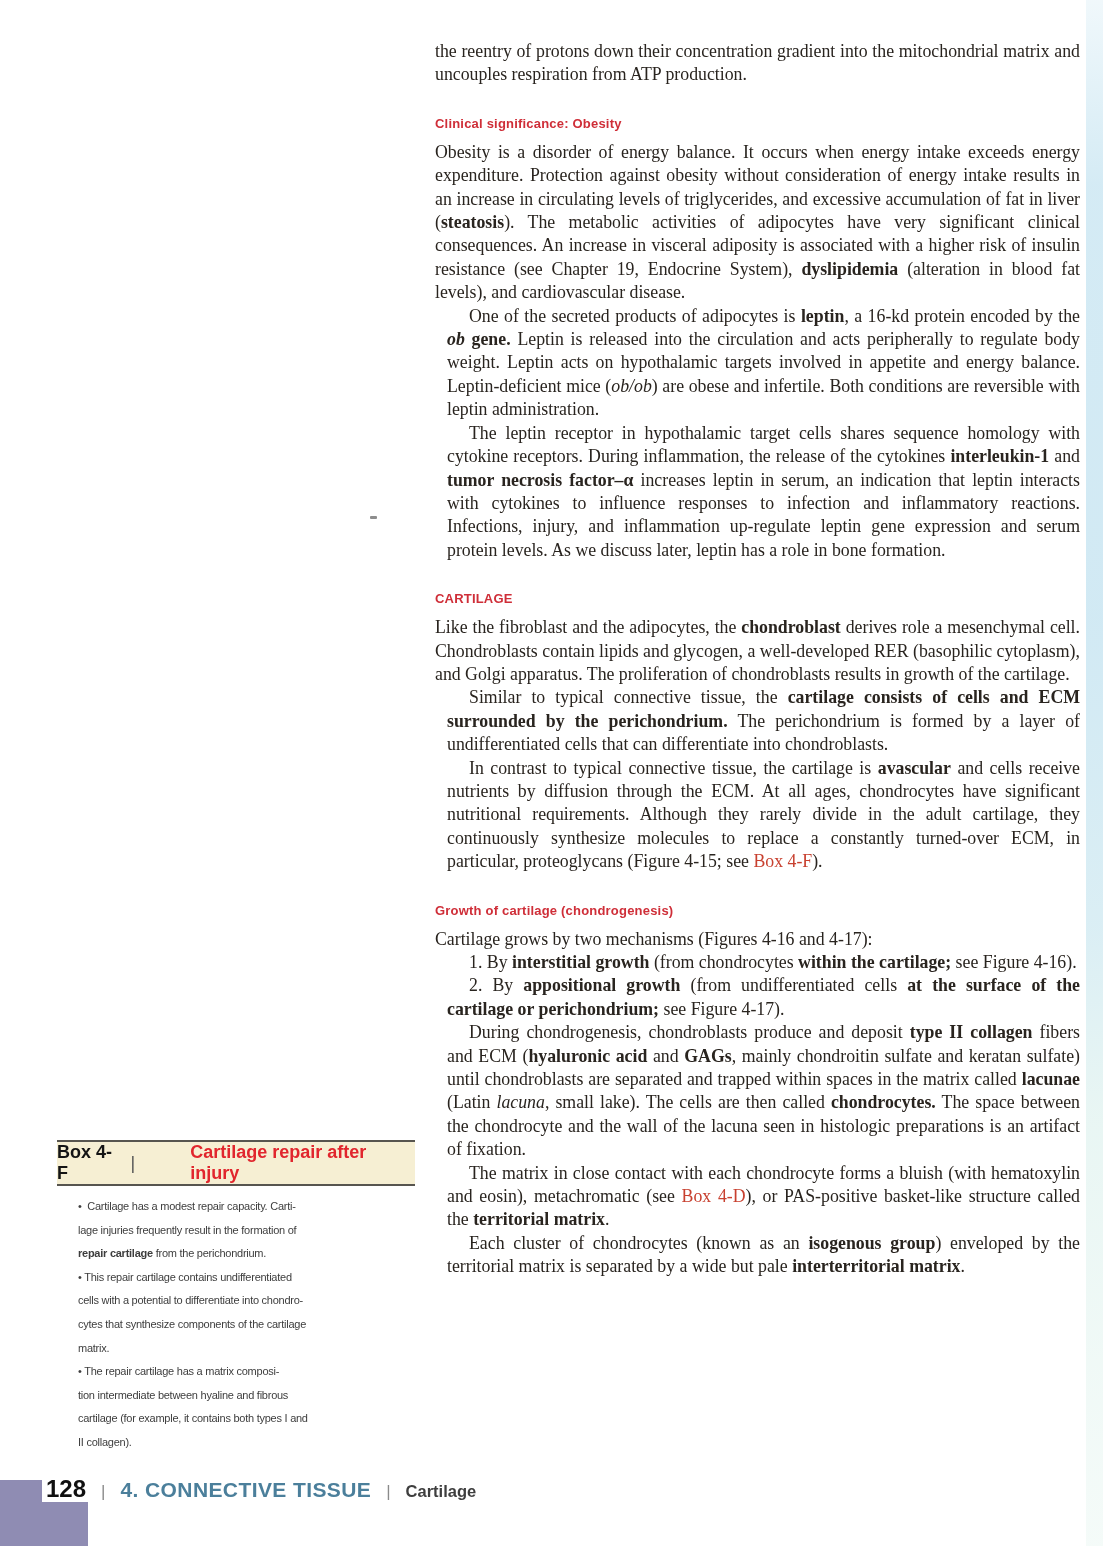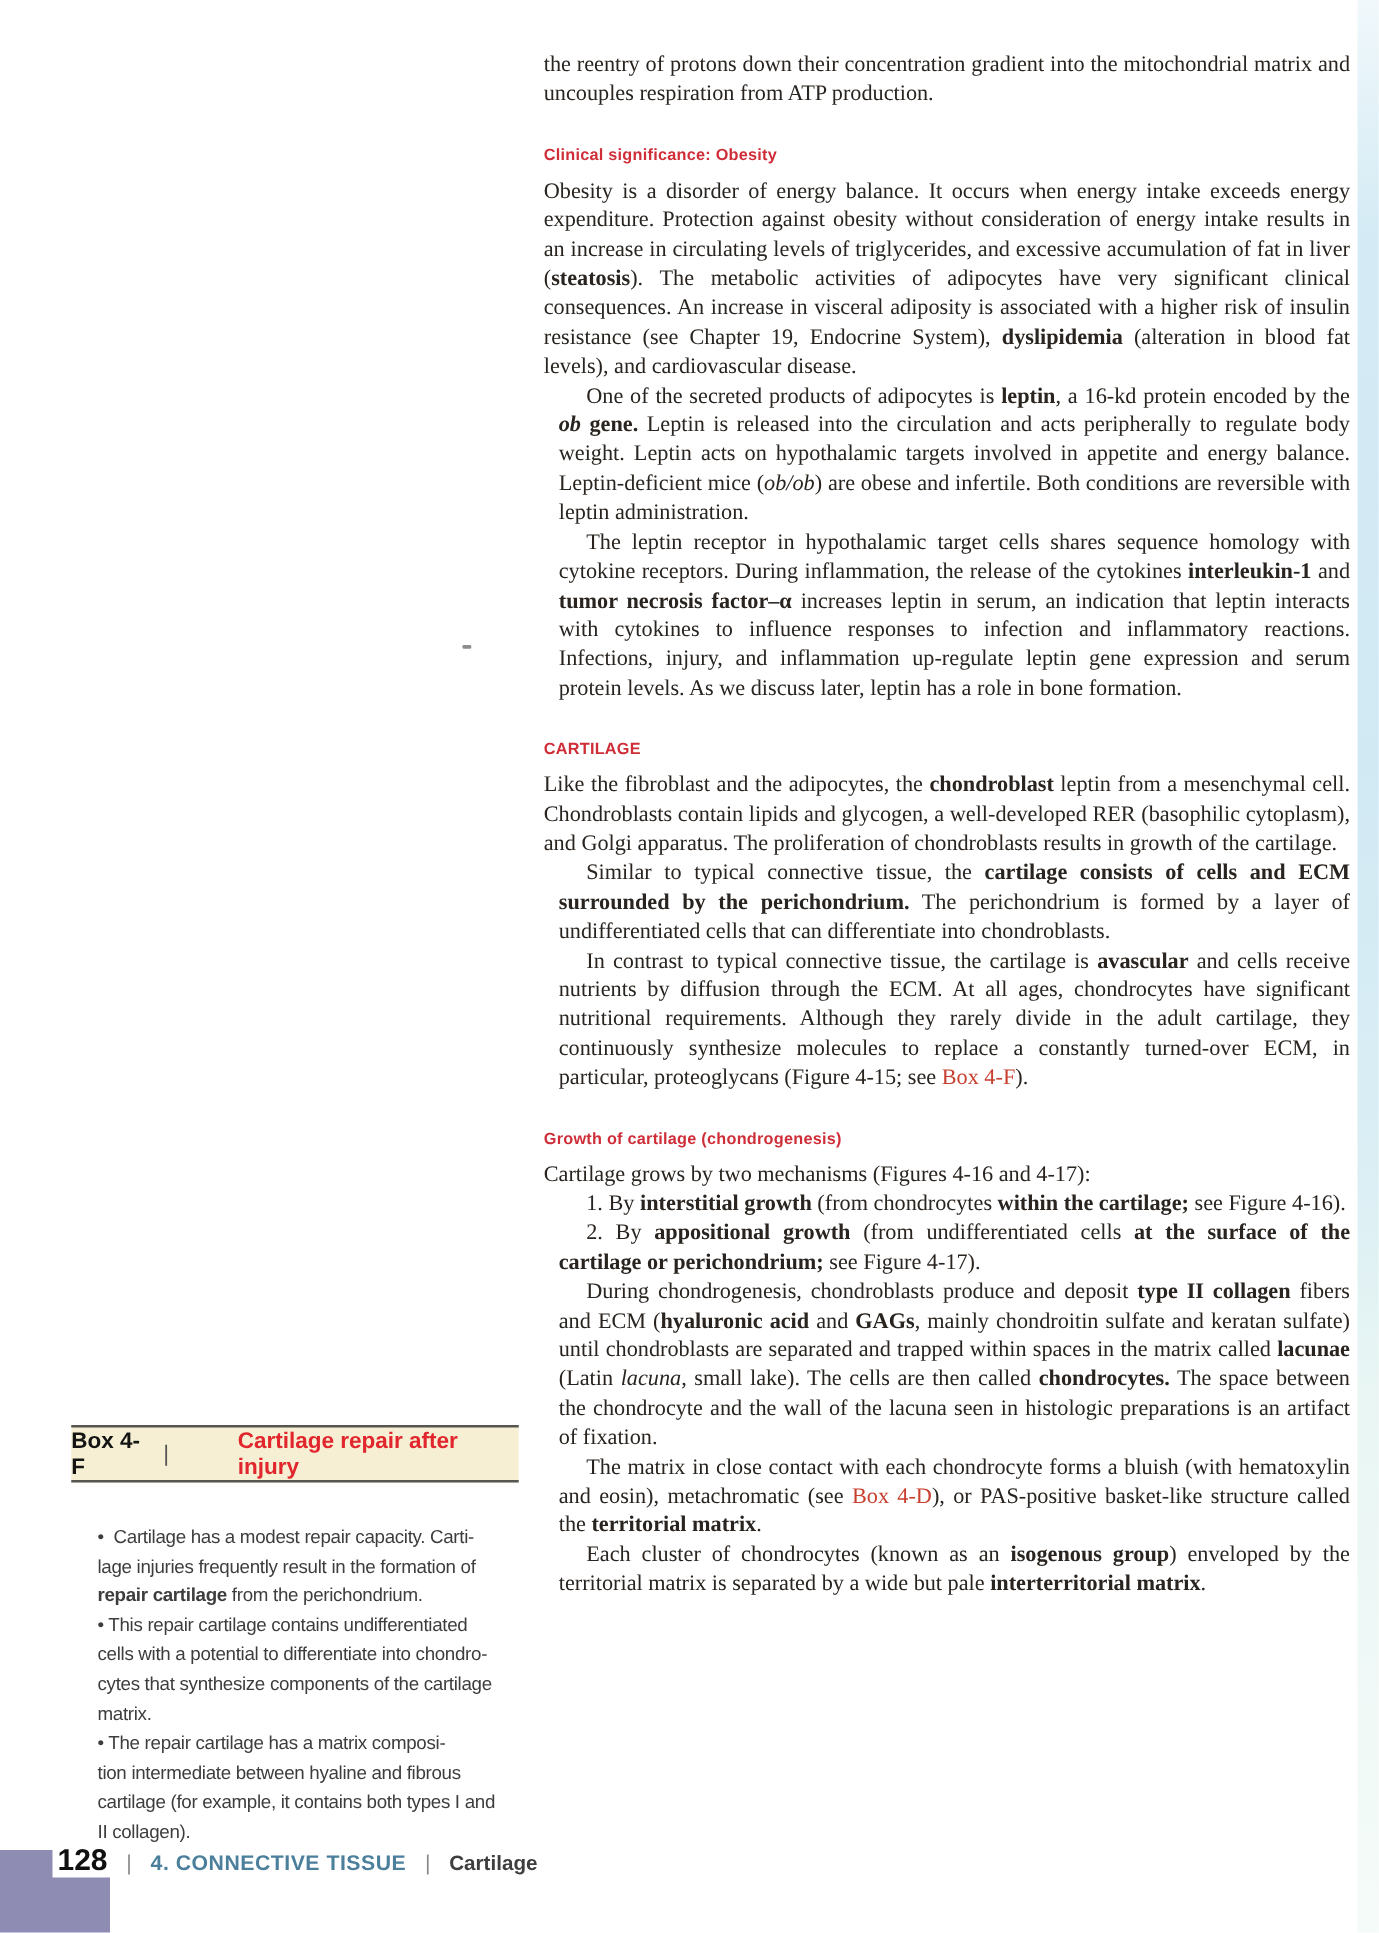--- a/index.html
+++ b/index.html
@@ -45,33 +45,33 @@
   .box-header{
     background:var(--box-bg);
     border-top:2px solid #57554f;border-bottom:2px solid #57554f;
     height:42px;display:flex;align-items:center;justify-content:center;gap:9px;
     font-size:18px;font-weight:bold;
   }
   .box-label{color:#141414;}
   .box-sep{color:#555555;font-weight:normal;}
   .box-title{color:var(--box-red);margin-left:46px;}
   .box-body{
-    padding:9px 0 0 21px;font-size:15px;line-height:23.6px;
-    color:var(--box-text);letter-spacing:-0.25px;margin-top:23px;
+    padding:9px 0 0 21px;font-size:11px;line-height:23.6px;
+    color:var(--box-text);letter-spacing:-0.25px;
   }
   .box-line{white-space:pre;}
 
   
   .footer{
     position:absolute;left:46px;top:1475px;display:flex;align-items:baseline;
     font-family:"Liberation Sans", sans-serif;font-weight:bold;white-space:pre;
   }
   .footer .pageno{font-size:24px;color:#101010;}
   .footer .fsep{font-size:17px;color:#8a8a8a;font-weight:normal;margin:0 15px;}
-  .footer .chapter{font-size:17px;color:var(--teal);letter-spacing:0.4px;}
+  .footer .chapter{font-size:21px;color:var(--teal);letter-spacing:0.4px;}
   .footer .section{font-size:16.5px;color:#3e3e3e;}
 
   
   .corner-a{position:absolute;left:0;top:1480px;width:42px;height:23px;background:var(--purple);}
   .corner-b{position:absolute;left:0;top:1502px;width:88px;height:44px;background:var(--purple);}
 
   
   .stray{position:absolute;left:370px;top:516px;width:7px;height:3px;background:#8d8d8d;border-radius:1px;}
 </style>
 </head>
@@ -81,21 +81,21 @@
 
   <div class="edge-strip"></div>
 
   <div class="main-col">
       <div class="para"><span class="seg-n">the reentry of protons down their concentration gradient into the mitochondrial matrix and uncouples respiration from ATP production.</span></div>
       <div class="heading">Clinical significance: Obesity</div>
       <div class="para"><span class="seg-n">Obesity is a disorder of energy balance. It occurs when energy intake exceeds energy expenditure. Protection against obesity without consideration of energy intake results in an increase in circulating levels of triglycerides, and excessive accumulation of fat in liver (</span><span class="seg-b">steatosis</span><span class="seg-n">). The metabolic activities of adipocytes have very significant clinical consequences. An increase in visceral adiposity is associated with a higher risk of insulin resistance (see Chapter 19, Endocrine System), </span><span class="seg-b">dyslipidemia</span><span class="seg-n"> (alteration in blood fat levels), and cardiovascular disease.</span></div>
       <div class="para indent"><span class="seg-n">One of the secreted products of adipocytes is </span><span class="seg-b">leptin</span><span class="seg-n">, a 16-kd protein encoded by the </span><span class="seg-bi">ob</span><span class="seg-b"> gene.</span><span class="seg-n">  Leptin is released into the circulation and acts peripherally to regulate body weight. Leptin acts on hypothalamic targets involved in appetite and energy balance. Leptin-deficient mice (</span><span class="seg-i">ob/ob</span><span class="seg-n">) are obese and infertile. Both conditions are reversible with leptin administration.</span></div>
       <div class="para indent"><span class="seg-n">The leptin receptor in hypothalamic target cells shares sequence homology with cytokine receptors. During inflammation, the release of the cytokines </span><span class="seg-b">interleukin-1</span><span class="seg-n"> and </span><span class="seg-b">tumor necrosis factor–α</span><span class="seg-n"> increases leptin in serum, an indication that leptin interacts with cytokines to influence responses to infection and inflammatory reactions. Infections, injury, and inflammation up-regulate leptin gene expression and serum protein levels. As we discuss later, leptin has a role in bone formation.</span></div>
       <div class="heading">CARTILAGE</div>
-      <div class="para"><span class="seg-n">Like the fibroblast and the adipocytes, the </span><span class="seg-b">chondroblast</span><span class="seg-n"> leptin from a mesenchymal cell. Chondroblasts contain lipids and glycogen, a well-developed RER (basophilic cytoplasm), and Golgi apparatus. The proliferation of chondroblasts results in growth of the cartilage.</span></div>
+      <div class="para"><span class="seg-n">Like the fibroblast and the adipocytes, the </span><span class="seg-b">chondroblast</span><span class="seg-n"> derives role a mesenchymal cell. Chondroblasts contain lipids and glycogen, a well-developed RER (basophilic cytoplasm), and Golgi apparatus. The proliferation of chondroblasts results in growth of the cartilage.</span></div>
       <div class="para indent"><span class="seg-n">Similar to typical connective tissue, the </span><span class="seg-b">cartilage consists of cells and ECM surrounded by the perichondrium.</span><span class="seg-n"> The perichondrium is formed by a layer of undifferentiated cells that can differentiate into chondroblasts.</span></div>
       <div class="para indent"><span class="seg-n">In contrast to typical connective tissue, the cartilage is </span><span class="seg-b">avascular</span><span class="seg-n"> and cells receive nutrients by diffusion through the ECM.  At all ages, chondrocytes have significant nutritional requirements. Although they rarely divide in the adult cartilage, they continuously synthesize molecules to replace a constantly turned-over ECM, in particular, proteoglycans (Figure 4-15; see </span><span class="seg-r">Box 4-F</span><span class="seg-n">).</span></div>
       <div class="heading">Growth of cartilage (chondrogenesis)</div>
       <div class="para"><span class="seg-n">Cartilage grows by two mechanisms (Figures 4-16 and 4-17):</span></div>
       <div class="para indent"><span class="seg-n">1. By </span><span class="seg-b">interstitial growth</span><span class="seg-n"> (from chondrocytes </span><span class="seg-b">within the cartilage;</span><span class="seg-n"> see Figure 4-16).</span></div>
       <div class="para indent"><span class="seg-n">2. By </span><span class="seg-b">appositional growth</span><span class="seg-n"> (from undifferentiated cells </span><span class="seg-b">at the surface of the cartilage or perichondrium;</span><span class="seg-n"> see Figure 4-17).</span></div>
       <div class="para indent"><span class="seg-n">During chondrogenesis, chondroblasts produce and deposit </span><span class="seg-b">type II collagen</span><span class="seg-n"> fibers and ECM (</span><span class="seg-b">hyaluronic acid</span><span class="seg-n"> and </span><span class="seg-b">GAGs</span><span class="seg-n">, mainly chondroitin sulfate and keratan sulfate) until chondroblasts are separated and trapped within spaces in the matrix called </span><span class="seg-b">lacunae</span><span class="seg-n"> (Latin </span><span class="seg-i">lacuna</span><span class="seg-n">, small lake). The cells are then called </span><span class="seg-b">chondrocytes.</span><span class="seg-n">  The space between the chondrocyte and the wall of the lacuna seen in histologic preparations is an artifact of fixation.</span></div>
       <div class="para indent"><span class="seg-n">The matrix in close contact with each chondrocyte forms a bluish (with hematoxylin and eosin), metachromatic (see </span><span class="seg-r">Box 4-D</span><span class="seg-n">), or PAS-positive basket-like structure called the </span><span class="seg-b">territorial matrix</span><span class="seg-n">.</span></div>
       <div class="para indent"><span class="seg-n">Each cluster of chondrocytes (known as an </span><span class="seg-b">isogenous group</span><span class="seg-n">) enveloped by the territorial matrix is separated by a wide but pale </span><span class="seg-b">interterritorial matrix</span><span class="seg-n">.</span></div>
     </div>

